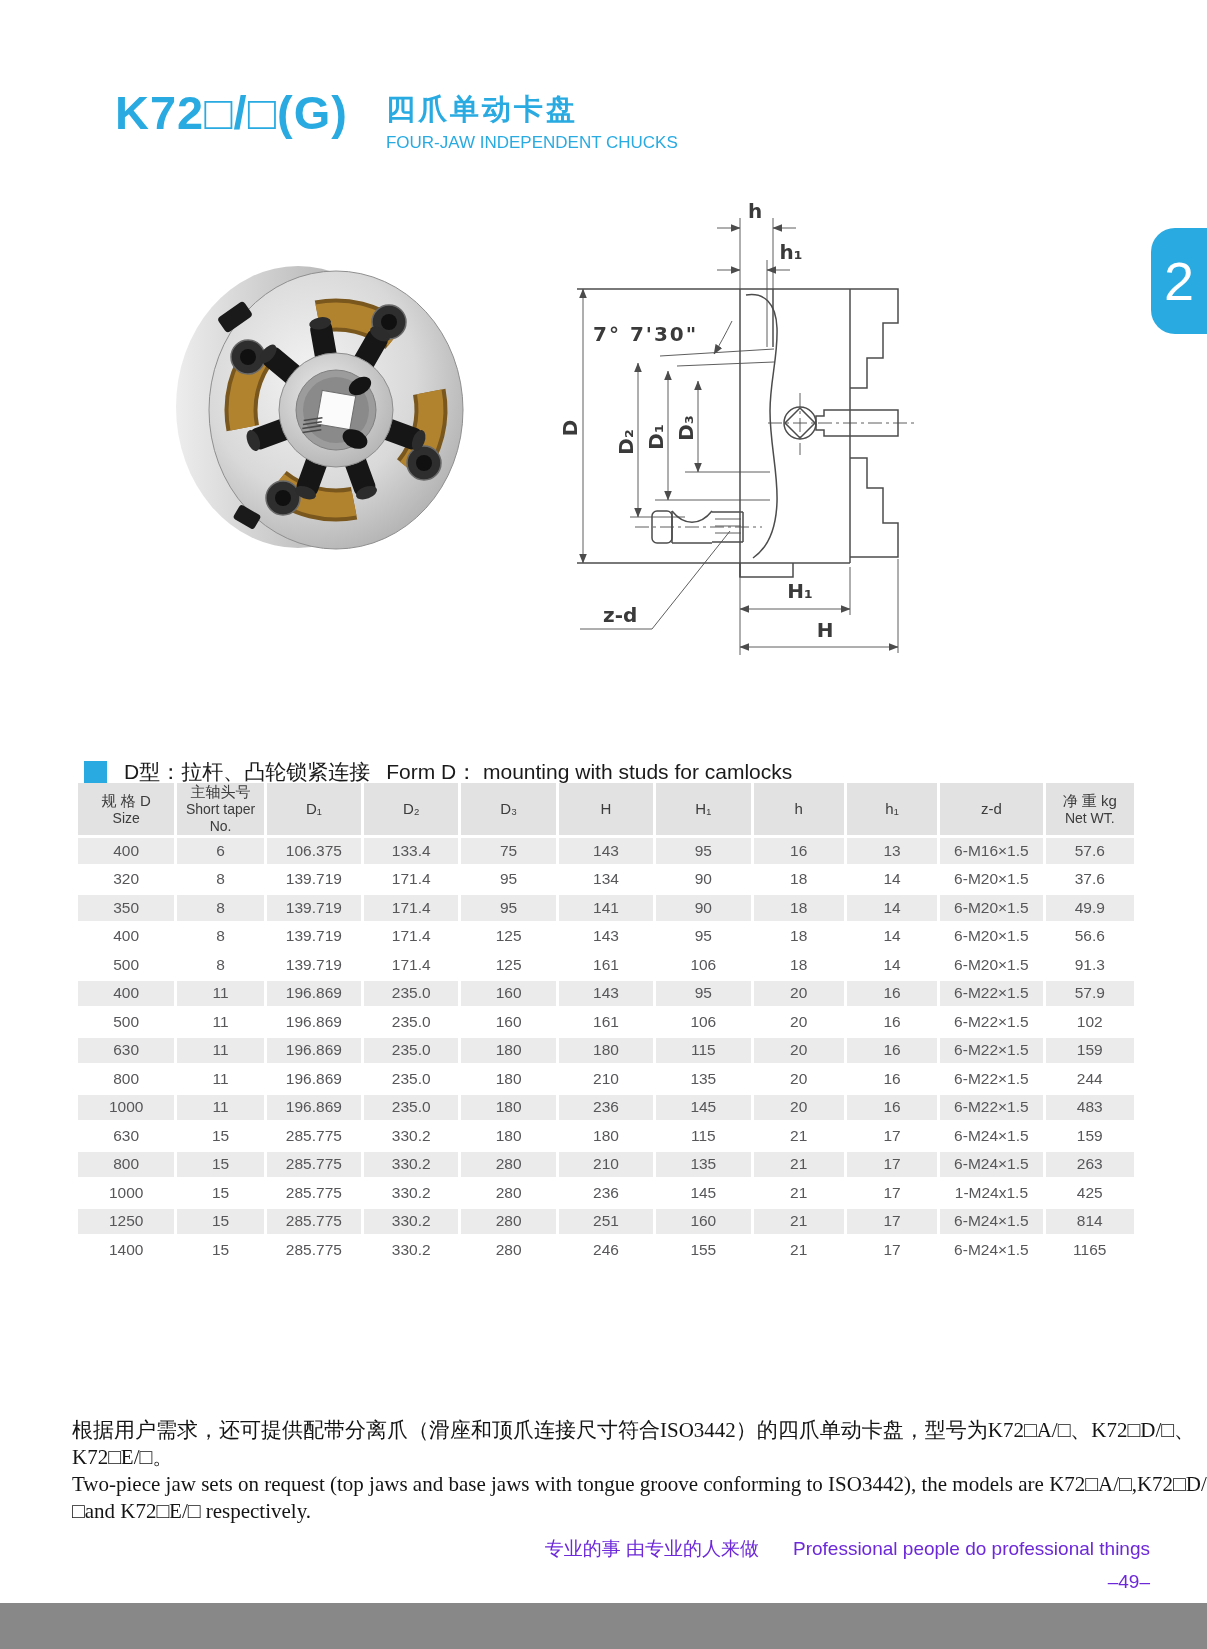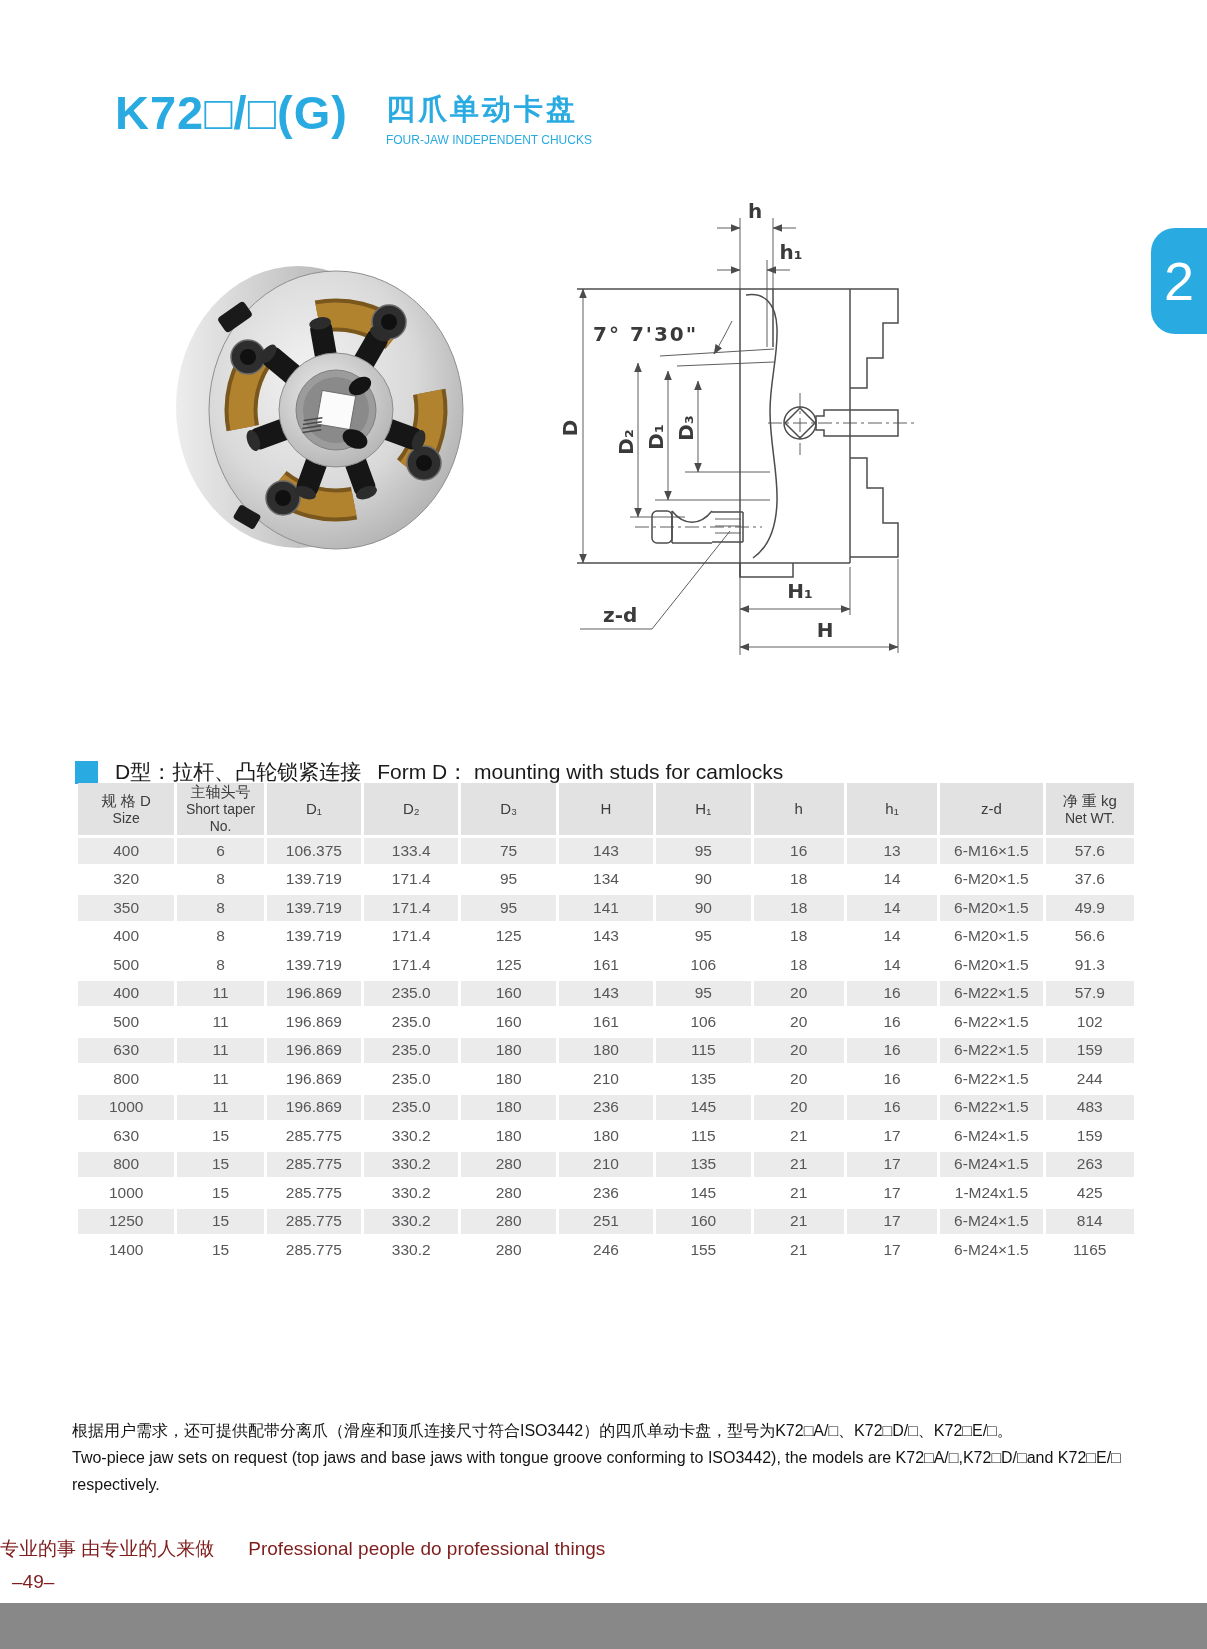--- a/index.html
+++ b/index.html
@@ -4,53 +4,53 @@
 <style>
   html,body{margin:0;padding:0;background:#888;}
   .page{position:relative;width:1207px;height:1603px;background:#ffffff;margin:0 auto;
         font-family:"Liberation Sans","DejaVu Sans",sans-serif;overflow:hidden;}
 
   
   .title-row{position:absolute;left:115px;top:88px;display:flex;align-items:flex-start;}
   .model{font-size:47px;font-weight:bold;color:var(--accent);letter-spacing:1px;line-height:1.05;}
   .subtitle{margin-left:38px;margin-top:2px;}
   .subtitle .cn{font-size:29px;font-weight:bold;color:var(--accent);letter-spacing:3px;}
-  .subtitle .en{font-size:12px;color:var(--accent);margin-top:3px;letter-spacing:0px;}
+  .subtitle .en{font-size:17px;color:var(--accent);margin-top:3px;letter-spacing:0px;}
 
   
   .chapter-tab{position:absolute;right:0;top:228px;width:56px;height:106px;background:var(--accent);
                border-radius:24px 0 0 24px;color:#fff;font-size:54px;display:flex;
                align-items:center;justify-content:center;font-weight:normal;}
 
   
   .photo{position:absolute;left:148px;top:260px;width:335px;height:300px;}
   .tech-drawing{position:absolute;left:525px;top:185px;width:390px;height:470px;}
   .tech-drawing text{font-weight:bold;fill:#3a3a3a;font-size:20px;
                      font-family:"DejaVu Sans","Liberation Sans",sans-serif;}
 
   
-  .section-head{position:absolute;left:75px;top:758px;display:flex;align-items:center;justify-content:center;}
+  .section-head{position:absolute;left:84px;top:758px;display:flex;align-items:center;justify-content:center;}
   .section-head .bullet{width:23px;height:23px;background:var(--accent);margin-right:17px;flex:0 0 auto;}
   .section-head .cn{font-size:21px;color:#1a1a1a;}
   .section-head .en{font-size:21px;color:#1a1a1a;margin-left:16px;}
 
   
   .spec-table{position:absolute;left:75px;top:780px;width:1062px;border-collapse:separate;
               border-spacing:3px;table-layout:fixed;}
   .spec-table th{background:#e2e2e2;font-weight:normal;color:#3c3c3c;height:44px;
                  text-align:center;vertical-align:middle;padding:0;}
   .spec-table th .h1{font-size:15px;line-height:18px;}
   .spec-table th .h2{font-size:14px;line-height:17px;}
   .spec-table td{height:25.5px;text-align:center;vertical-align:middle;font-size:15.5px;
                  color:#57575a;background:#ffffff;padding:0;}
   .spec-table tr.shade td{background:#ebebeb;}
 
   
-  .notes{position:absolute;left:72px;top:1417px;font-size:16px;color:#141414;line-height:27px;}
-  .footer{position:absolute;left:0;top:1536px;width:1150px;text-align:left;color:#7f1d1d;}
+  .notes{position:absolute;left:72px;top:1417px;font-size:21px;color:#141414;line-height:27px;font-family:Liberation Serif, serif;}
+  .footer{position:absolute;left:0;top:1536px;width:1150px;text-align:right;color:#6d28d9;}
   .footer .slogan{font-size:19px;}
   .footer .slogan .cn{margin-right:34px;}
   .footer .pageno{font-size:19px;margin-top:9px;padding-left:12px;}
 </style>
 </head>
 <body>
 
 <div class="page">
 
   <div class="title-row">

